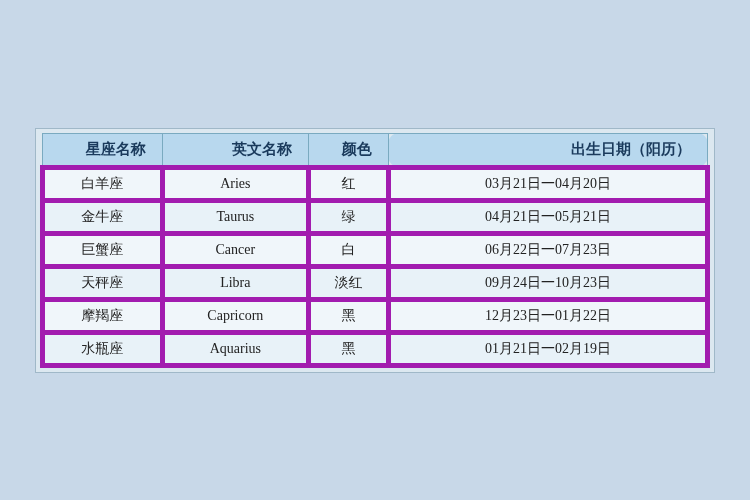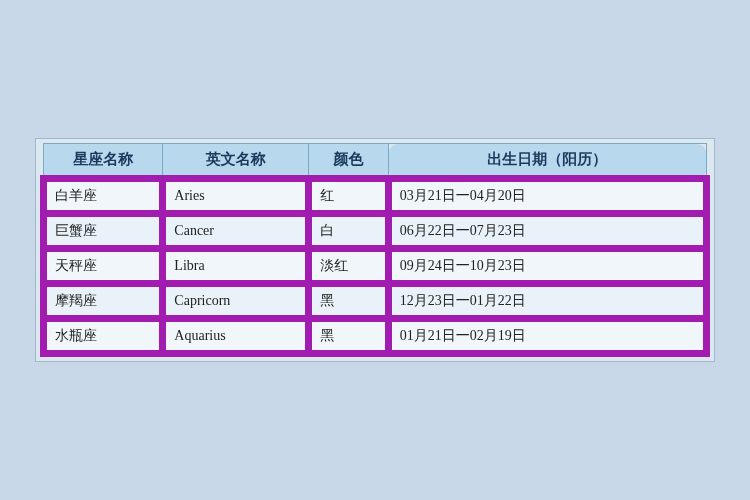--- a/index.html
+++ b/index.html
@@ -27,30 +27,30 @@
 
     table {
       width: 100%;
       border-collapse: collapse;
     }
 
     th {
       background-color: #b8d8ee;
       border: 1px solid #7aaac0;
       padding: 6px 16px;
-      text-align: center;
+      text-align: right;
       font-size: 15px;
       font-weight: bold;
       color: #1a3a5c;
     }
 
     td {
-      border: 7px solid #a21caf;
+      border: 5px solid #a21caf;
       padding: 5px 8px;
-      text-align: left;
+      text-align: center;
       font-size: 14px;
       color: #222;
       background-color: #f0f6fa;
     }
 
     tr:nth-child(even) td {
       background-color: #e8f2f8;
     }
 
     .col-zh { width: 18%; }
@@ -72,20 +72,26 @@
       </tr>
     </thead>
     <tbody id="table-body">
     <tr>
           <td>白羊座</td>
           <td>Aries</td>
           <td>红</td>
           <td>03月21日一04月20日</td>
         </tr>
         <tr>
+          <td>金牛座</td>
+          <td>Taurus</td>
+          <td>绿</td>
+          <td>04月21日一05月21日</td>
+        </tr>
+        <tr>
           <td>巨蟹座</td>
           <td>Cancer</td>
           <td>白</td>
           <td>06月22日一07月23日</td>
         </tr>
         <tr>
           <td>天秤座</td>
           <td>Libra</td>
           <td>淡红</td>
           <td>09月24日一10月23日</td>

